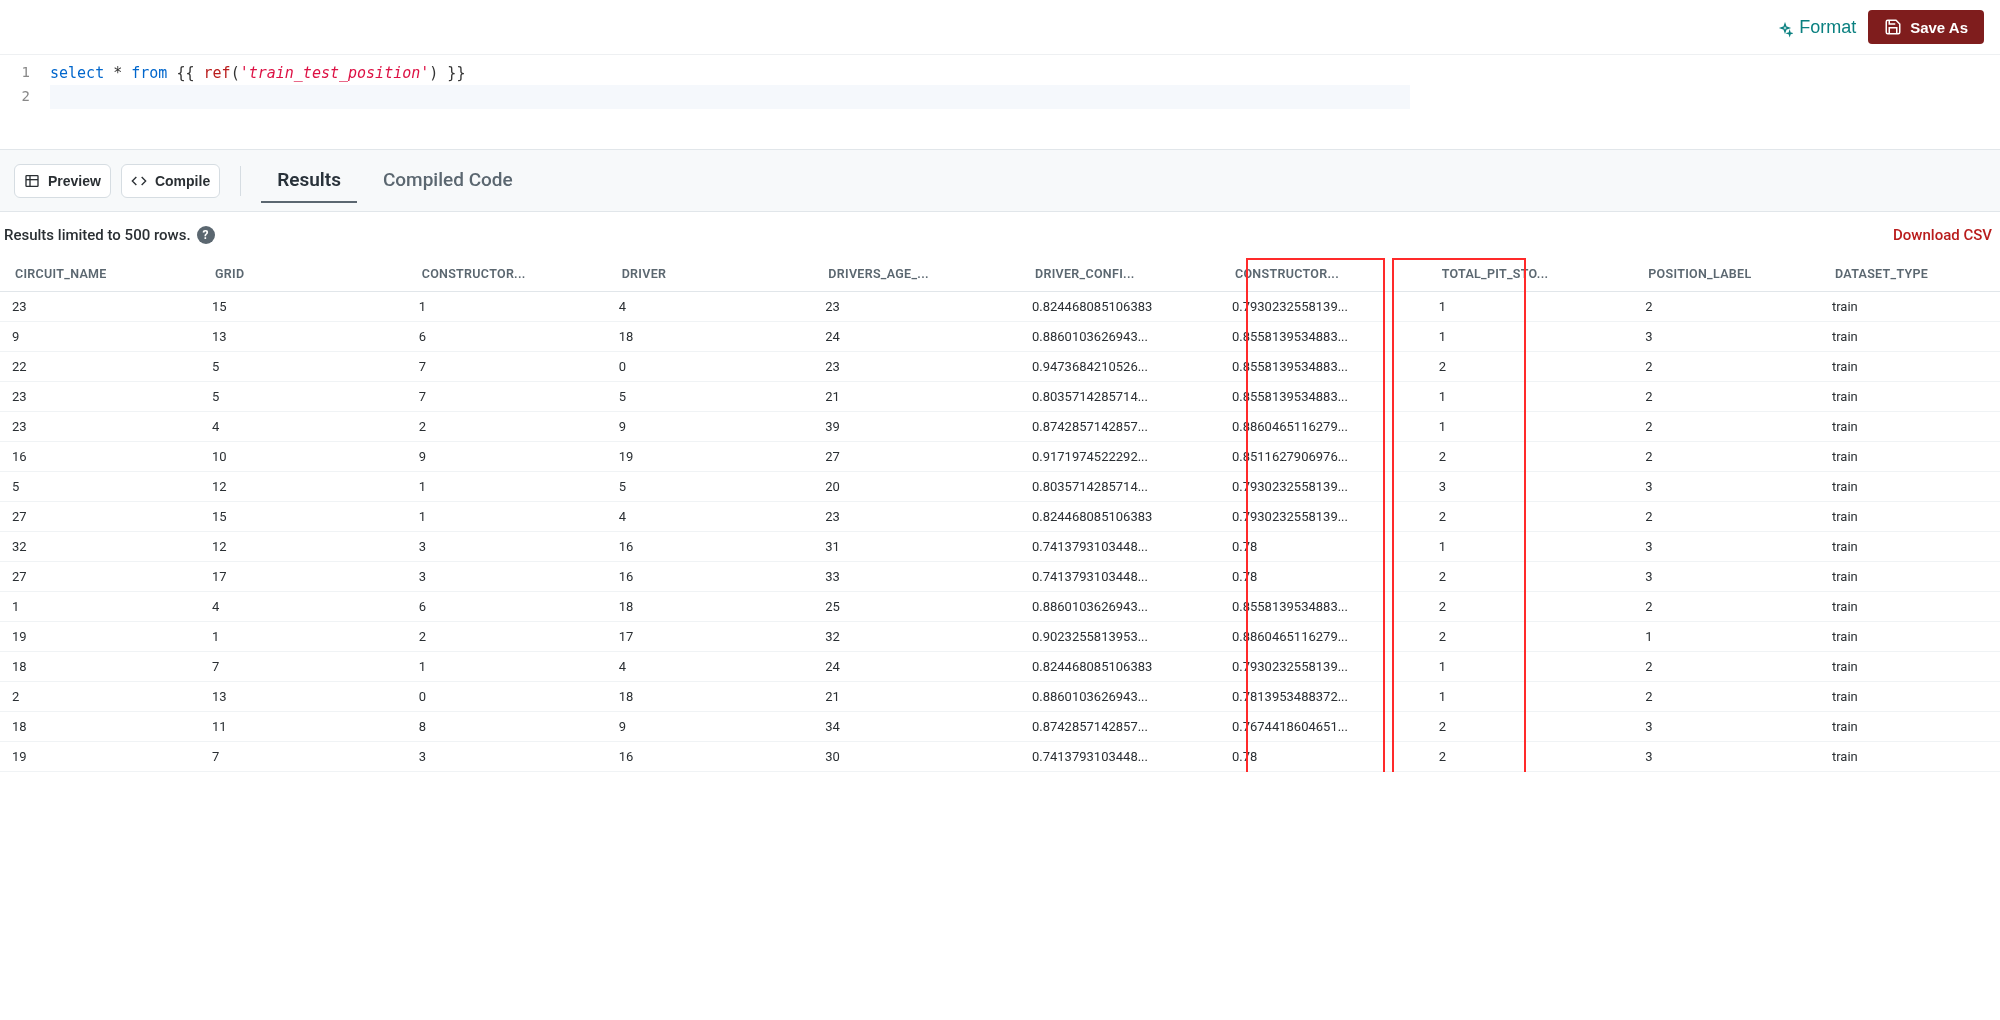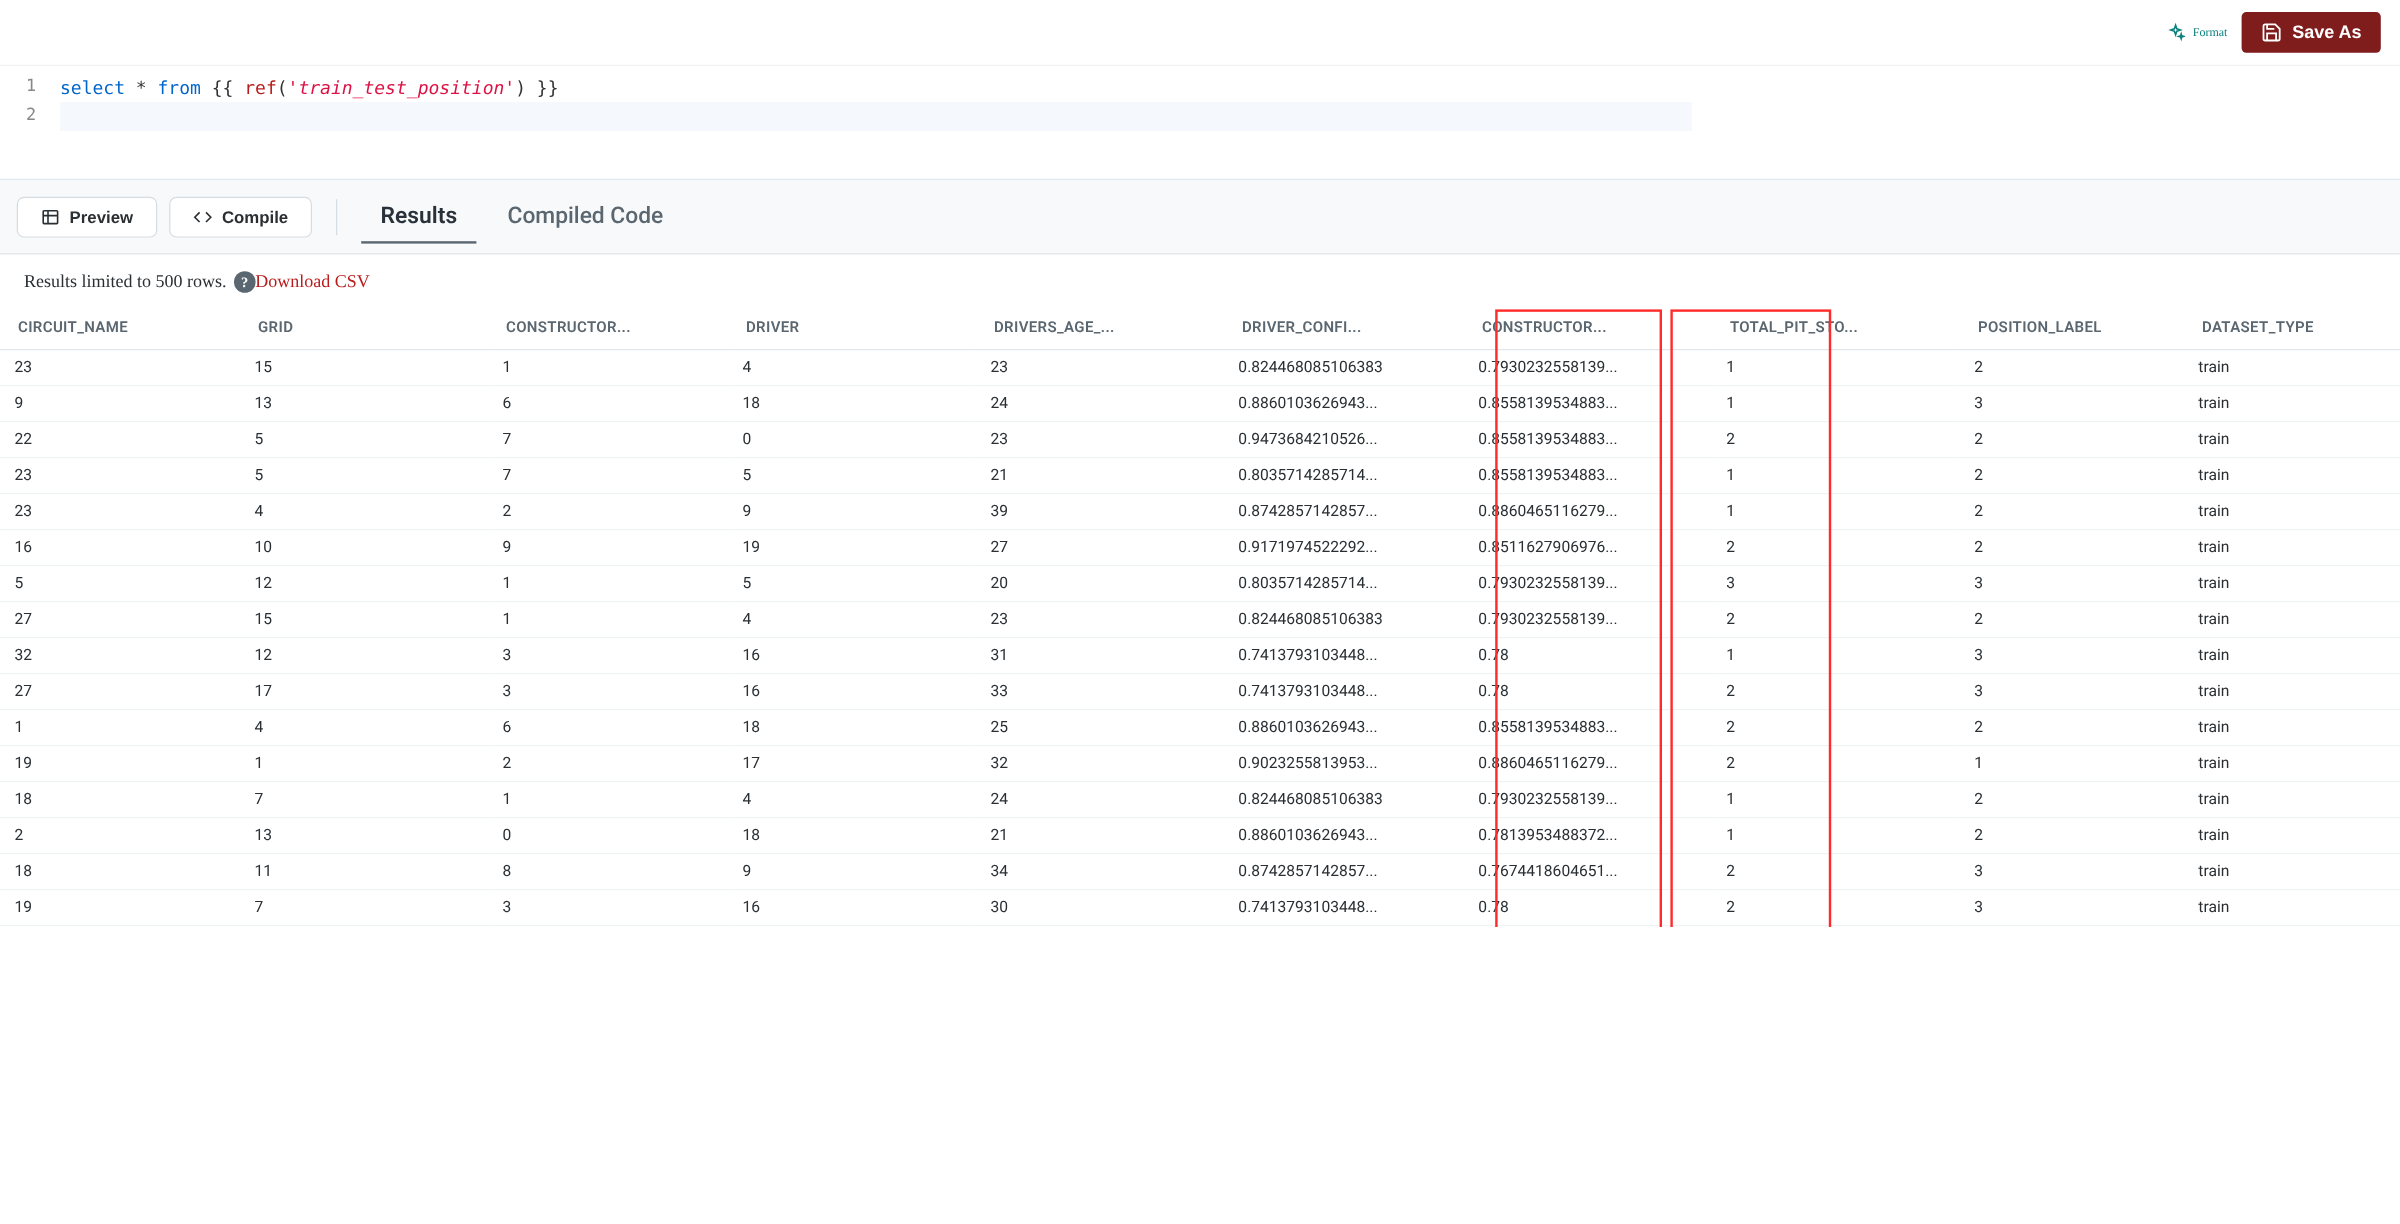--- a/index.html
+++ b/index.html
@@ -1,34 +1,34 @@
 <!DOCTYPE html>
 <html><head>
 <meta charset="utf-8">
 <style>
 * { box-sizing: border-box; margin: 0; padding: 0; }
 body { font-family: -apple-system, BlinkMacSystemFont, "Segoe UI", Roboto, Helvetica, Arial, sans-serif; background: #fff; color: #333; font-size: 13px; }
 .top-bar { display: flex; justify-content: flex-end; align-items: center; padding: 10px 16px; gap: 12px; border-bottom: 1px solid #eef0f2; }
-.format-btn { display: inline-flex; align-items: center; gap: 6px; color: #0a8080; font-weight: 500; font-size: 10px; cursor: pointer; background: none; border: none; font-family: Liberation Serif, serif; }
+.format-btn { display: inline-flex; align-items: flex-end; gap: 6px; color: #0a8080; font-weight: 500; font-size: 18px; cursor: pointer; background: none; border: none; }
 .save-as-btn { display: inline-flex; align-items: center; gap: 8px; background: #7f1d1d; color: #fff; border: none; border-radius: 4px; padding: 8px 16px; font-weight: 600; font-size: 15px; cursor: pointer; }
 .editor { padding: 6px 0 40px 0; font-family: Menlo, Consolas, monospace; font-size: 15px; line-height: 1.6; }
 .editor-line { display: flex; }
 .gutter { width: 50px; text-align: right; padding-right: 20px; color: #888; user-select: none; font-size: 14px; }
 .code { white-space: pre; }
 .kw { color: #0066cc; }
 .op { color: #333; }
 .fn { color: #b91c1c; }
 .str { color: #d14; font-style: italic; }
 .current-line .code { background: #f5f8fc; display:inline-block; min-width:1360px; }
 .mid-bar { display: flex; align-items: center; background: #f7f9fa; border-top: 1px solid #e1e6ea; border-bottom: 1px solid #e1e6ea; padding: 8px 14px; gap: 10px; }
-.pill-btn { display: inline-flex; align-items: center; gap: 8px; background: #fff; border: 1px solid #d6dde2; border-radius: 6px; padding: 8px 19px; font-weight: 600; font-size: 14px; color: #2a2f33; cursor: pointer; }
+.pill-btn { display: inline-flex; align-items: center; gap: 8px; background: #fff; border: 1px solid #d6dde2; border-radius: 6px; padding: 8px 9px; font-weight: 600; font-size: 14px; color: #2a2f33; cursor: pointer; }
 .divider { width: 1px; height: 30px; background: #d6dde2; margin: 0 10px; }
 .tab { padding: 10px 16px; font-size: 19px; color: #5b6770; cursor: pointer; border-bottom: 2px solid transparent; font-weight: 500; }
 .tab.active { color: #29323a; border-bottom: 2px solid #5b6770; font-weight: 600; }
-.results-bar { display: flex; align-items: center; padding: 14px 4px 4px 20px; font-size: 15px; font-family: Liberation Serif, serif; }
+.results-bar { display: flex; justify-content: space-between; align-items: center; padding: 14px 4px 4px 4px; font-size: 15px; }
 .results-bar .left { display: flex; align-items: center; gap: 6px; color: #2a2f33; font-weight: 500; }
 .help-icon { display:inline-flex; width:18px; height:18px; border-radius:50%; background:#5b6770; color:#fff; align-items:center; justify-content:center; font-size:12px; font-weight:bold; }
 .download-link { color: #b91c1c; font-size: 15px; font-weight: 500; cursor: pointer; padding-right: 4px; }
 .table-wrap { overflow-x: auto; margin-top: 8px; position: relative; }
 table.data { width: 100%; border-collapse: collapse; table-layout: fixed; }
 table.data th { text-align: left; padding: 10px 15px; font-size: 12.5px; letter-spacing: 0.3px; color: #5b6770; font-weight: 600; border-bottom: 1px solid #e1e6ea; white-space: nowrap; overflow: hidden; text-overflow: ellipsis; }
 table.data td { padding: 7px 12px; font-size: 13px; color: #2a2f33; border-bottom: 1px solid #f0f3f5; white-space: nowrap; overflow: hidden; text-overflow: ellipsis; }
 .col-0{width:150px} .col-1{width:155px} .col-2{width:150px} .col-3{width:155px} .col-4{width:155px} .col-5{width:150px} .col-6{width:155px} .col-7{width:155px} .col-8{width:140px} .col-9{width:135px}
 th:first-child, td:first-child { padding-left: 48px; }
 .highlight-boxes { position: absolute; top: 0; left: 0; right: 0; bottom: 0; pointer-events: none; }

